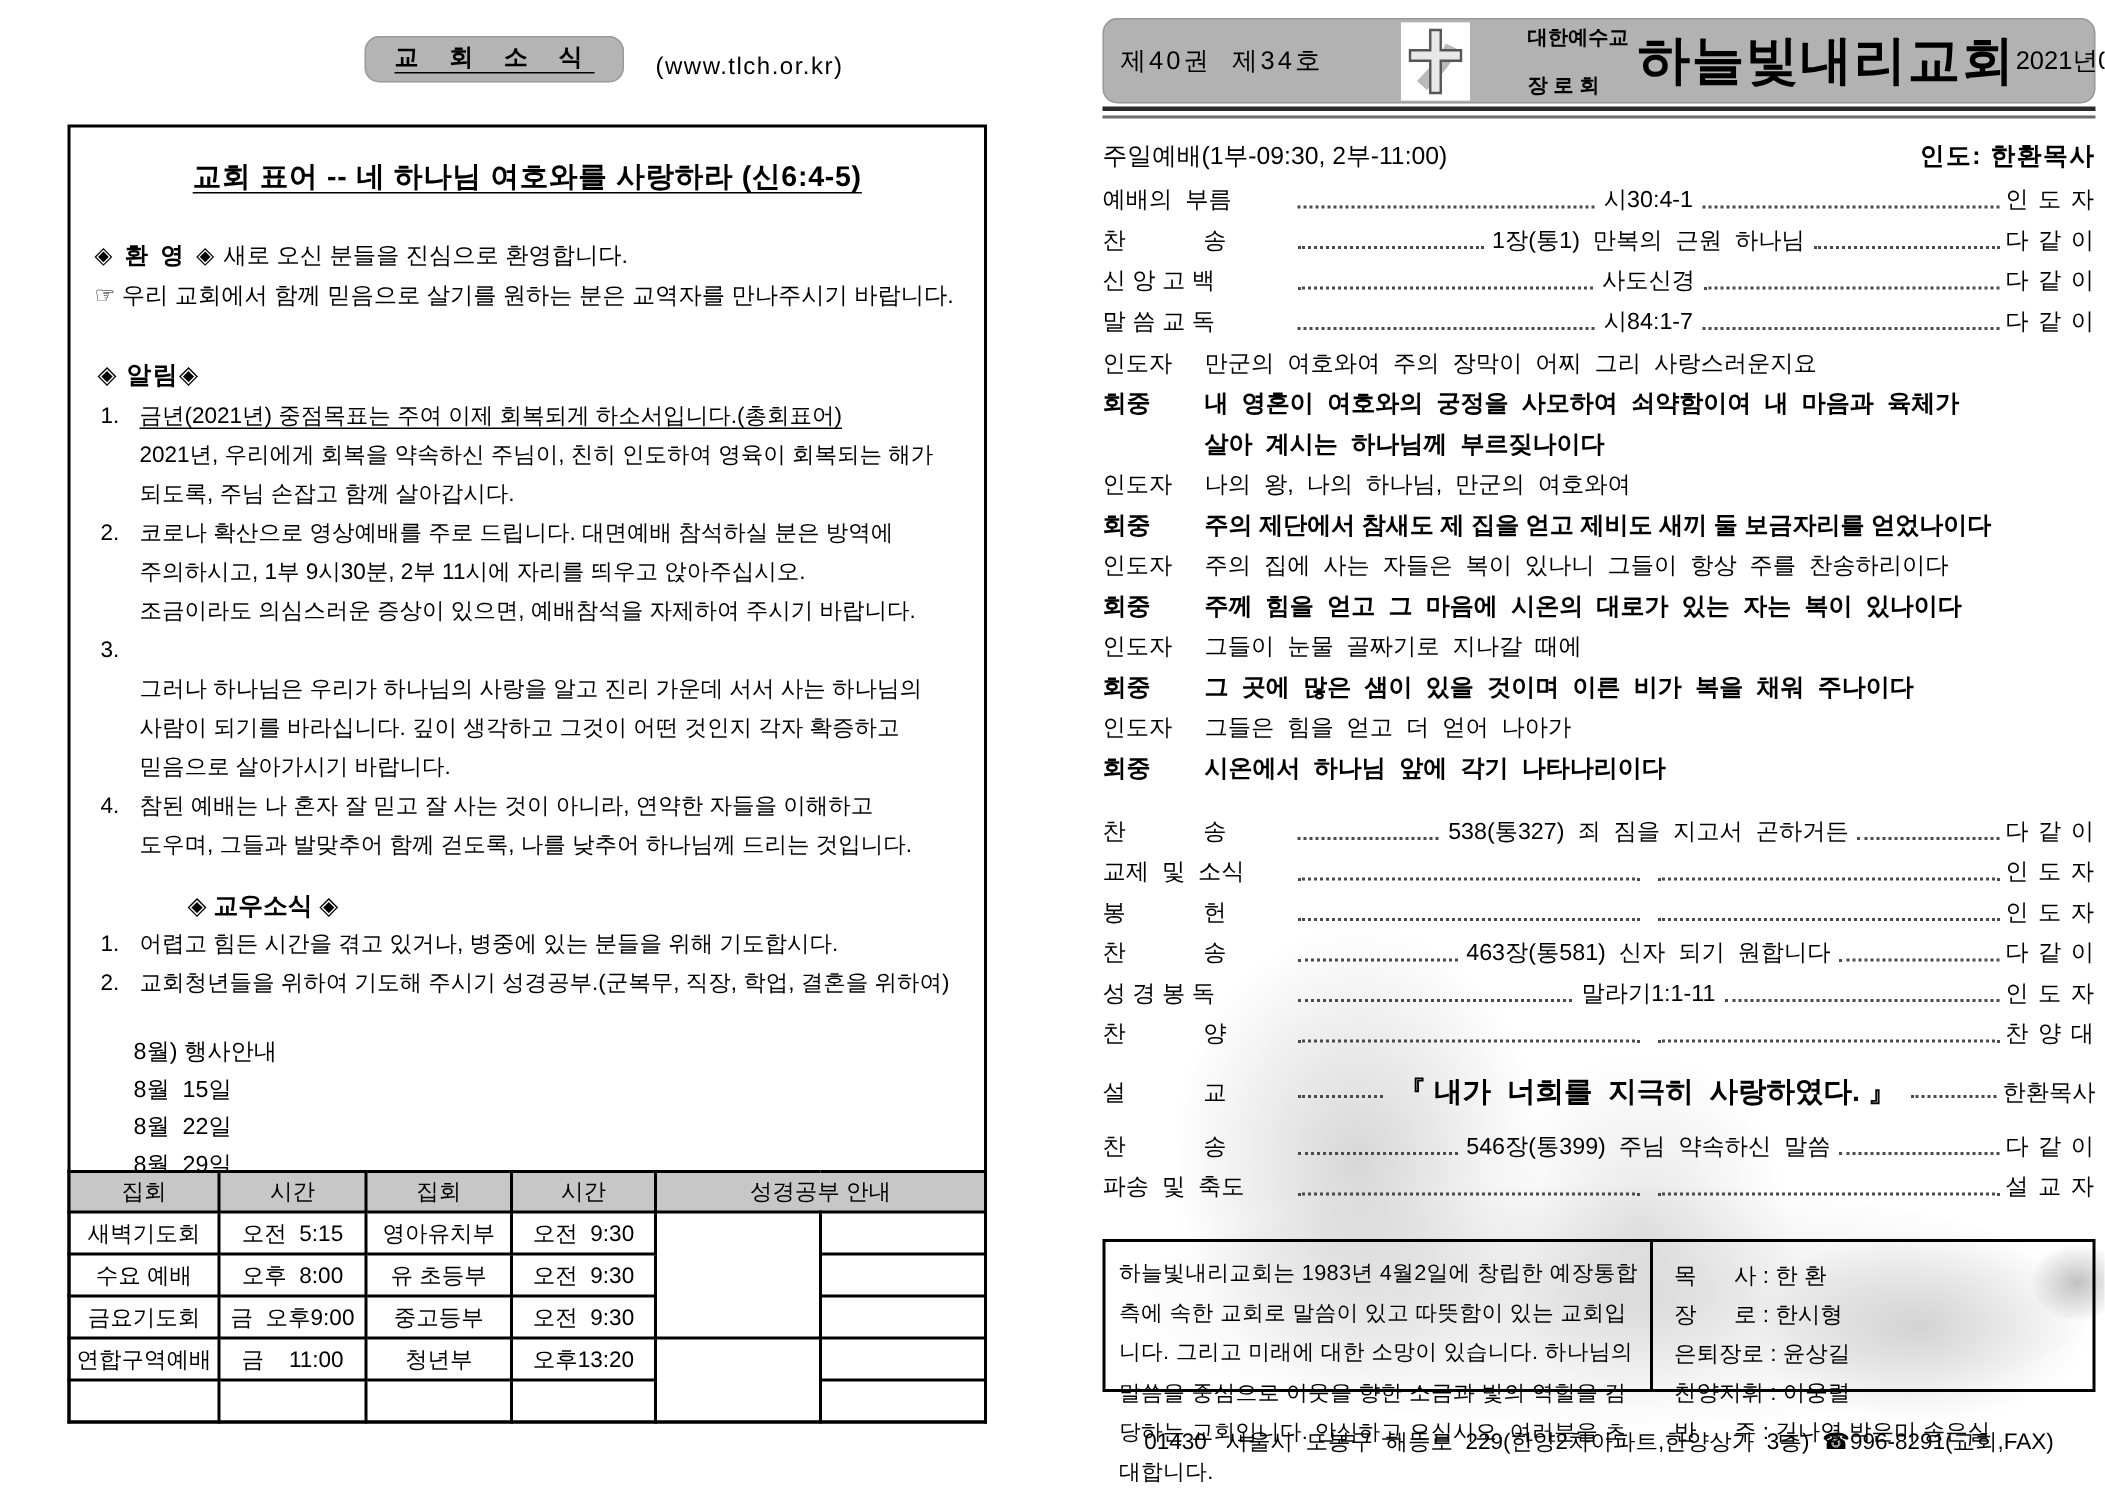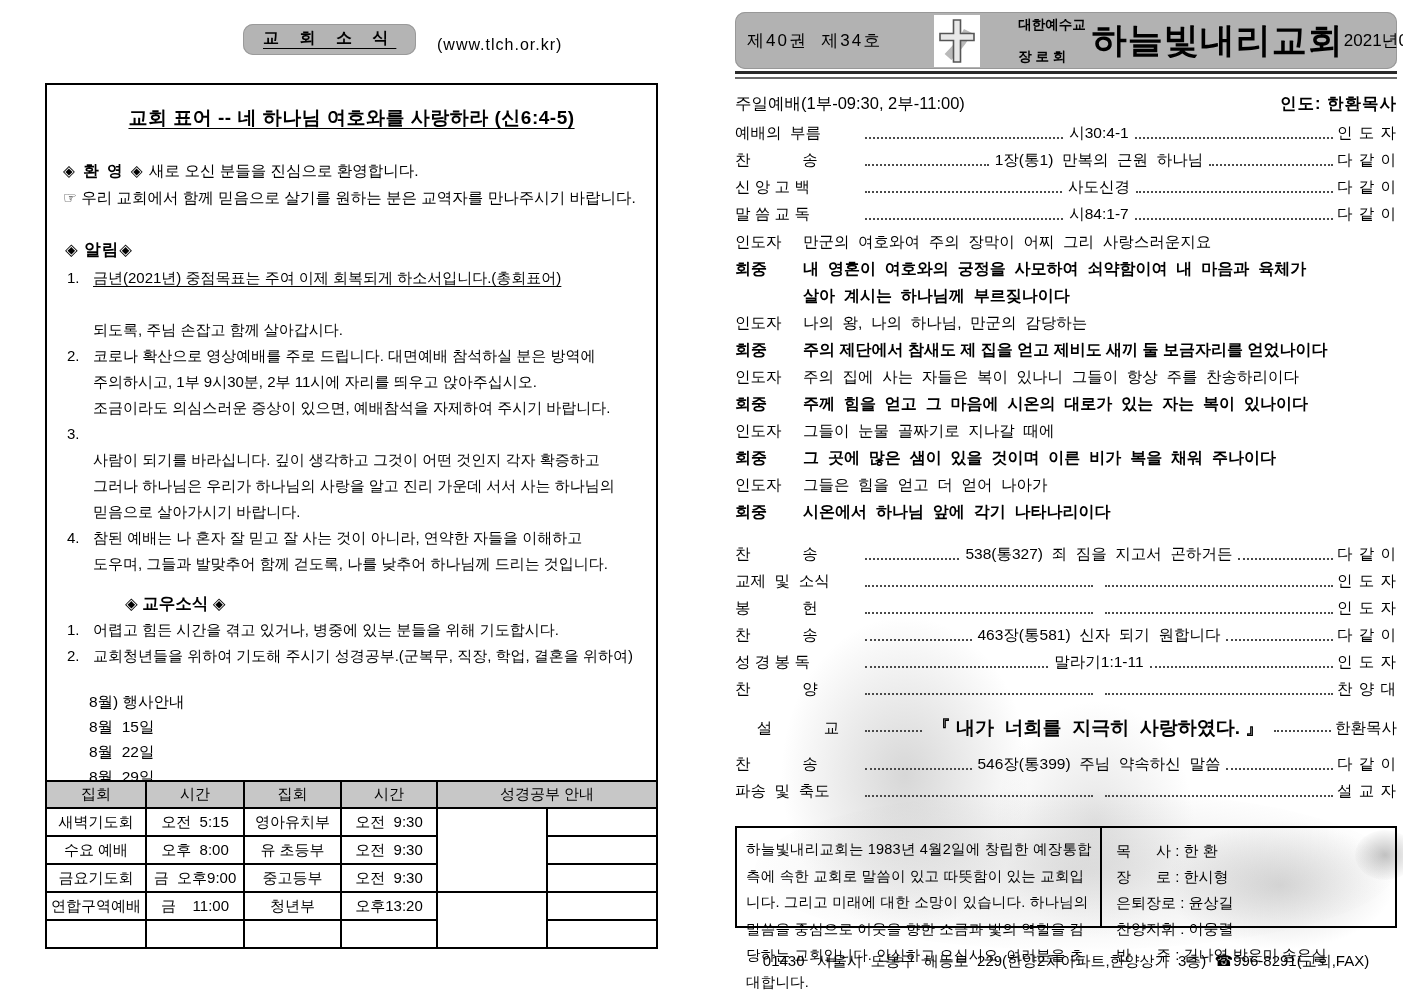--- a/index.html
+++ b/index.html
@@ -58,21 +58,21 @@
   .worship-row .lbl{white-space:pre;min-width:126px;flex:none;}
   .worship-row .dots{flex:1;border-bottom:2px dotted #4a4a4a;margin:0 4px 5px;}
   .worship-row .ctr{white-space:pre;padding:0 2px;}
   .worship-row .rgt{white-space:pre;letter-spacing:1px;flex:none;}
   .reading{margin-top:4px;}
   .reading-line{display:flex;align-items:center;height:27px;font-size:15.5px;}
   .reading-line .spk{width:68px;flex:none;white-space:pre;}
   .reading-line .rtx{white-space:pre;}
   .reading-line.bold{font-weight:bold;font-size:16px;}
   .block-gap1{height:12px;}
-  .sermon-row{display:flex;align-items:center;height:40px;font-size:15.5px;margin-top:8px;text-align:center;}
+  .sermon-row{display:flex;align-items:center;height:40px;font-size:15.5px;margin-top:8px;}
   .sermon-row .lbl{white-space:pre;min-width:126px;flex:none;}
   .sermon-row .dots{flex:1;border-bottom:2px dotted #4a4a4a;margin:0 4px;align-self:flex-end;margin-bottom:16px;}
   .sermon-row .dots.short{max-width:60px;}
   .sermon-title{font-size:19px;font-weight:bold;white-space:pre;padding:0 6px;}
   .sermon-row .rgt{white-space:pre;flex:none;}
   .intro-box{margin-top:24px;border:2px solid #000;display:flex;height:102px;box-sizing:border-box;background:transparent;}
   .intro-left{width:346px;flex:none;border-right:2px solid #000;padding:8px 8px 0 9px;
     font-size:14.5px;line-height:26.5px;letter-spacing:0.2px;}
   .intro-right{flex:1;padding:10px 6px 0 14px;font-size:15px;}
   .staff-line{height:26px;line-height:26px;display:flex;}
@@ -98,20 +98,21 @@
     <div class="sec-title">◈ 알림◈</div>
     <div>
 
         <div class="num-line">
           <span class="pfx">1.</span>
           <span class="txt u">금년(2021년) 중점목표는 주여 이제 회복되게 하소서입니다.(총회표어)</span>
         </div>
 
         <div class="num-line">
           <span class="pfx"></span>
+          <span class="txt">2021년, 우리에게 회복을 약속하신 주님이, 친히 인도하여 영육이 회복되는 해가</span>
         </div>
 
         <div class="num-line">
           <span class="pfx"></span>
           <span class="txt">되도록, 주님 손잡고 함께 살아갑시다.</span>
         </div>
 
         <div class="num-line">
           <span class="pfx">2.</span>
           <span class="txt">코로나 확산으로 영상예배를 주로 드립니다. 대면예배 참석하실 분은 방역에</span>
@@ -126,26 +127,26 @@
           <span class="pfx"></span>
           <span class="txt">조금이라도 의심스러운 증상이 있으면, 예배참석을 자제하여 주시기 바랍니다.</span>
         </div>
 
         <div class="num-line">
           <span class="pfx">3.</span>
         </div>
 
         <div class="num-line">
           <span class="pfx"></span>
+          <span class="txt">그러나 하나님은 우리가 하나님의 사랑을 알고 진리 가운데 서서 사는 하나님의</span>
+        </div>
+
+        <div class="num-line">
+          <span class="pfx"></span>
           <span class="txt">사람이 되기를 바라십니다. 깊이 생각하고 그것이 어떤 것인지 각자 확증하고</span>
-        </div>
-
-        <div class="num-line">
-          <span class="pfx"></span>
-          <span class="txt">그러나 하나님은 우리가 하나님의 사랑을 알고 진리 가운데 서서 사는 하나님의</span>
         </div>
 
         <div class="num-line">
           <span class="pfx"></span>
           <span class="txt">믿음으로 살아가시기 바랍니다.</span>
         </div>
 
         <div class="num-line">
           <span class="pfx">4.</span>
           <span class="txt">참된 예배는 나 혼자 잘 믿고 잘 사는 것이 아니라, 연약한 자들을 이해하고</span>
@@ -320,21 +321,21 @@
           <span class="rtx">내  영혼이  여호와의  궁정을  사모하여  쇠약함이여  내  마음과  육체가</span>
         </div>
 
         <div class="reading-line bold">
           <span class="spk"></span>
           <span class="rtx">살아  계시는  하나님께  부르짖나이다</span>
         </div>
 
         <div class="reading-line">
           <span class="spk">인도자</span>
-          <span class="rtx">나의  왕,  나의  하나님,  만군의  감당하는</span>
+          <span class="rtx">나의  왕,  나의  하나님,  만군의  여호와여</span>
         </div>
 
         <div class="reading-line bold">
           <span class="spk">회중</span>
           <span class="rtx">주의 제단에서 참새도 제 집을 얻고 제비도 새끼 둘 보금자리를 얻었나이다</span>
         </div>
 
         <div class="reading-line">
           <span class="spk">인도자</span>
           <span class="rtx">주의  집에  사는  자들은  복이  있나니  그들이  항상  주를  찬송하리이다</span>

